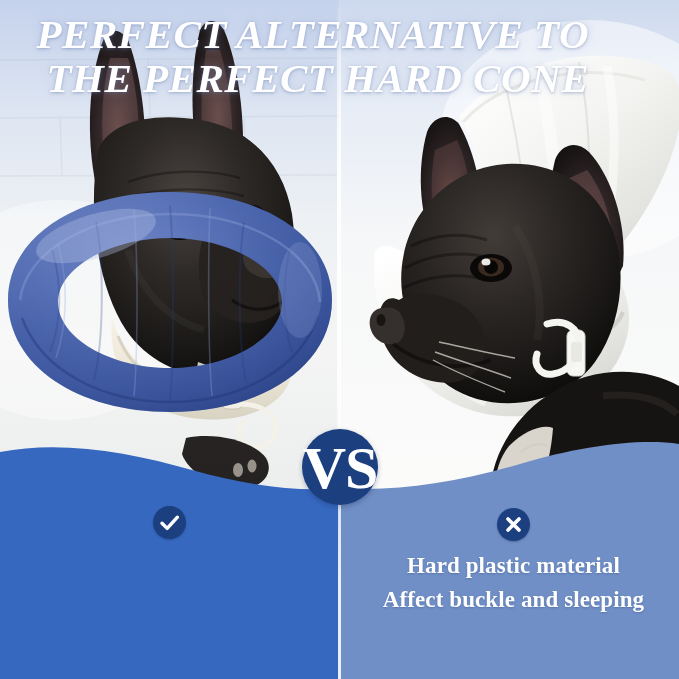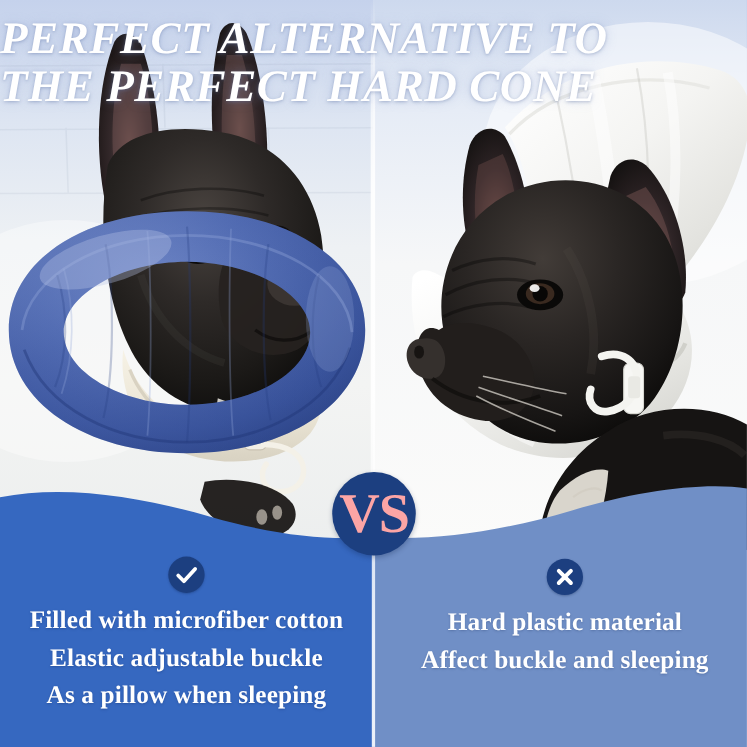--- a/index.html
+++ b/index.html
@@ -62,21 +62,21 @@
        rgba(255,255,255,0.5) 93%,
        rgba(255,255,255,0) 100%);
   }
 
   
   .title {
     position: absolute;
     left: 0;
     top: 12px;
     width: 589px;
-    text-align: left;
+    text-align: right;
     z-index: 12;
     pointer-events: none;
   }
   .title-line {
     display: block;
     color: #ffffff;
     font-style: italic;
     font-weight: bold;
     font-size: 41px;
     letter-spacing: 0.5px;
@@ -161,23 +161,23 @@
     background: #1c3f80;
     z-index: 14;
     box-shadow: 0 2px 5px rgba(10,28,70,0.28);
   }
   .vs-text {
     position: absolute;
     left: 0; top: 0;
     width: 76px; height: 76px;
     line-height: 78px;
     text-align: center;
-    color: #fca5a5;
+    color: #ffffff;
     font-weight: bold;
-    font-size: 51px;
+    font-size: 60px;
     letter-spacing: -1px;
     font-family: "Liberation Serif", "DejaVu Serif", serif;
   }
 </style>
 </head>
 <body>
 
 <div id="poster">
 
   <div class="backdrop"></div>
@@ -471,25 +471,20 @@
   </div>
 
   <div class="panel-seam"></div>
 
   <div class="panel-content panel-left">
     <div class="badge">
       <svg width="33" height="33" viewBox="0 0 33 33" xmlns="http://www.w3.org/2000/svg">
         <path d="M9 17.2 L14.2 22.4 L24.4 11.2" stroke="#ffffff" stroke-width="3.4" fill="none" stroke-linecap="round" stroke-linejoin="round"></path>
       </svg>
     </div>
-    <div class="bullets">
-      <span class="bullet">Filled with microfiber cotton</span>
-      <span class="bullet">Elastic adjustable buckle</span>
-      <span class="bullet">As a pillow when sleeping</span>
-    </div>
   </div>
 
   <div class="panel-content panel-right">
     <div class="badge">
       <svg width="33" height="33" viewBox="0 0 33 33" xmlns="http://www.w3.org/2000/svg">
         <path d="M11 11 L22 22 M22 11 L11 22" stroke="#ffffff" stroke-width="3.6" fill="none" stroke-linecap="round"></path>
       </svg>
     </div>
     <div class="bullets">
       <span class="bullet">Hard plastic material</span>

